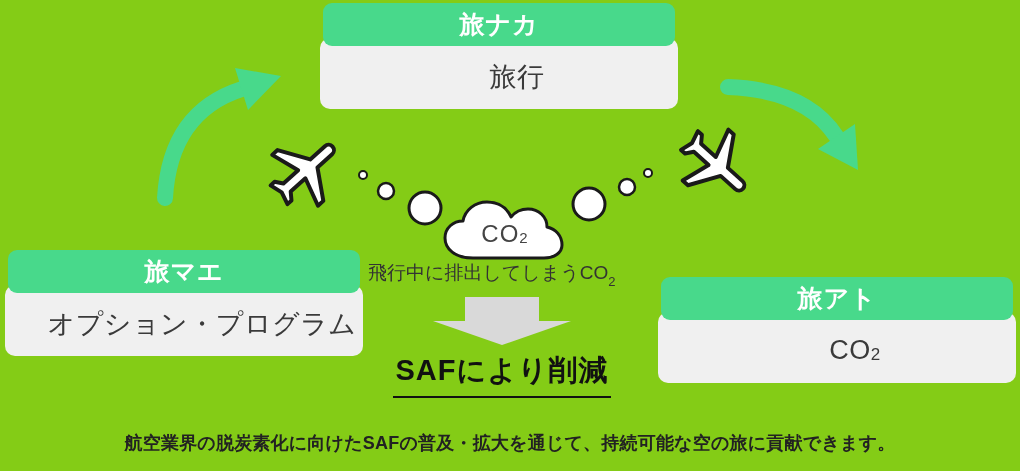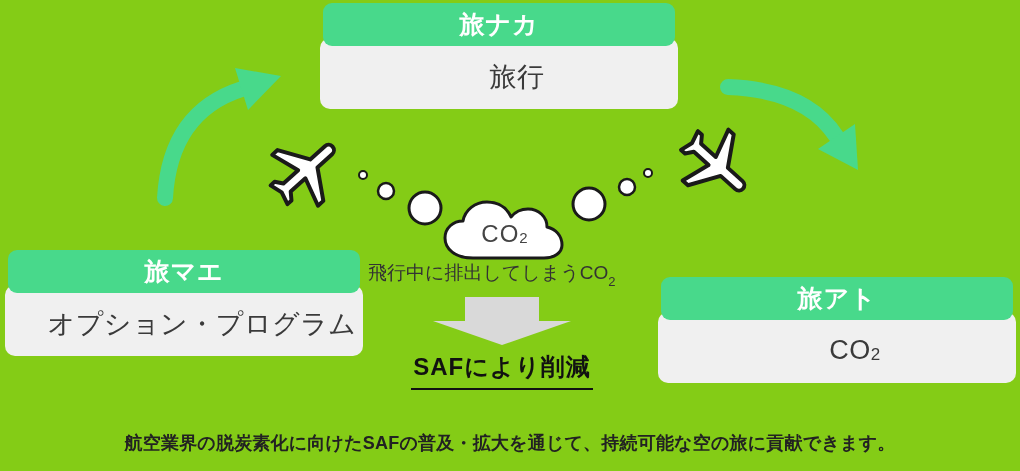--- a/index.html
+++ b/index.html
@@ -29,21 +29,21 @@
     color:#444;font-size:24px;letter-spacing:1px;
   }
   .cloud-label sub{font-size:15px;line-height:0;position:relative;top:4px;}
   .emission-caption{
     position:absolute;left:368px;top:260px;width:270px;text-align:left;z-index:3;
     color:#333;font-size:19px;
   }
   .emission-caption sub{font-size:13px;line-height:0;position:relative;top:2px;}
   .saf-label-wrap{position:absolute;left:330px;top:351px;width:344px;text-align:center;z-index:3;}
   .saf-label{
-    display:inline-block;color:#111;font-size:24px;font-weight:700;letter-spacing:1px;
+    display:inline-block;color:#111;font-size:29px;font-weight:700;letter-spacing:1px;
     border-bottom:2px solid #111;padding:0 2px 5px 2px;
   }
   .footer-text{
     position:absolute;left:0;top:431px;width:1020px;text-align:center;z-index:3;
     color:#222;font-size:18px;font-weight:700;letter-spacing:0.2px;
   }
 </style>
 </head>
 <body>
 

